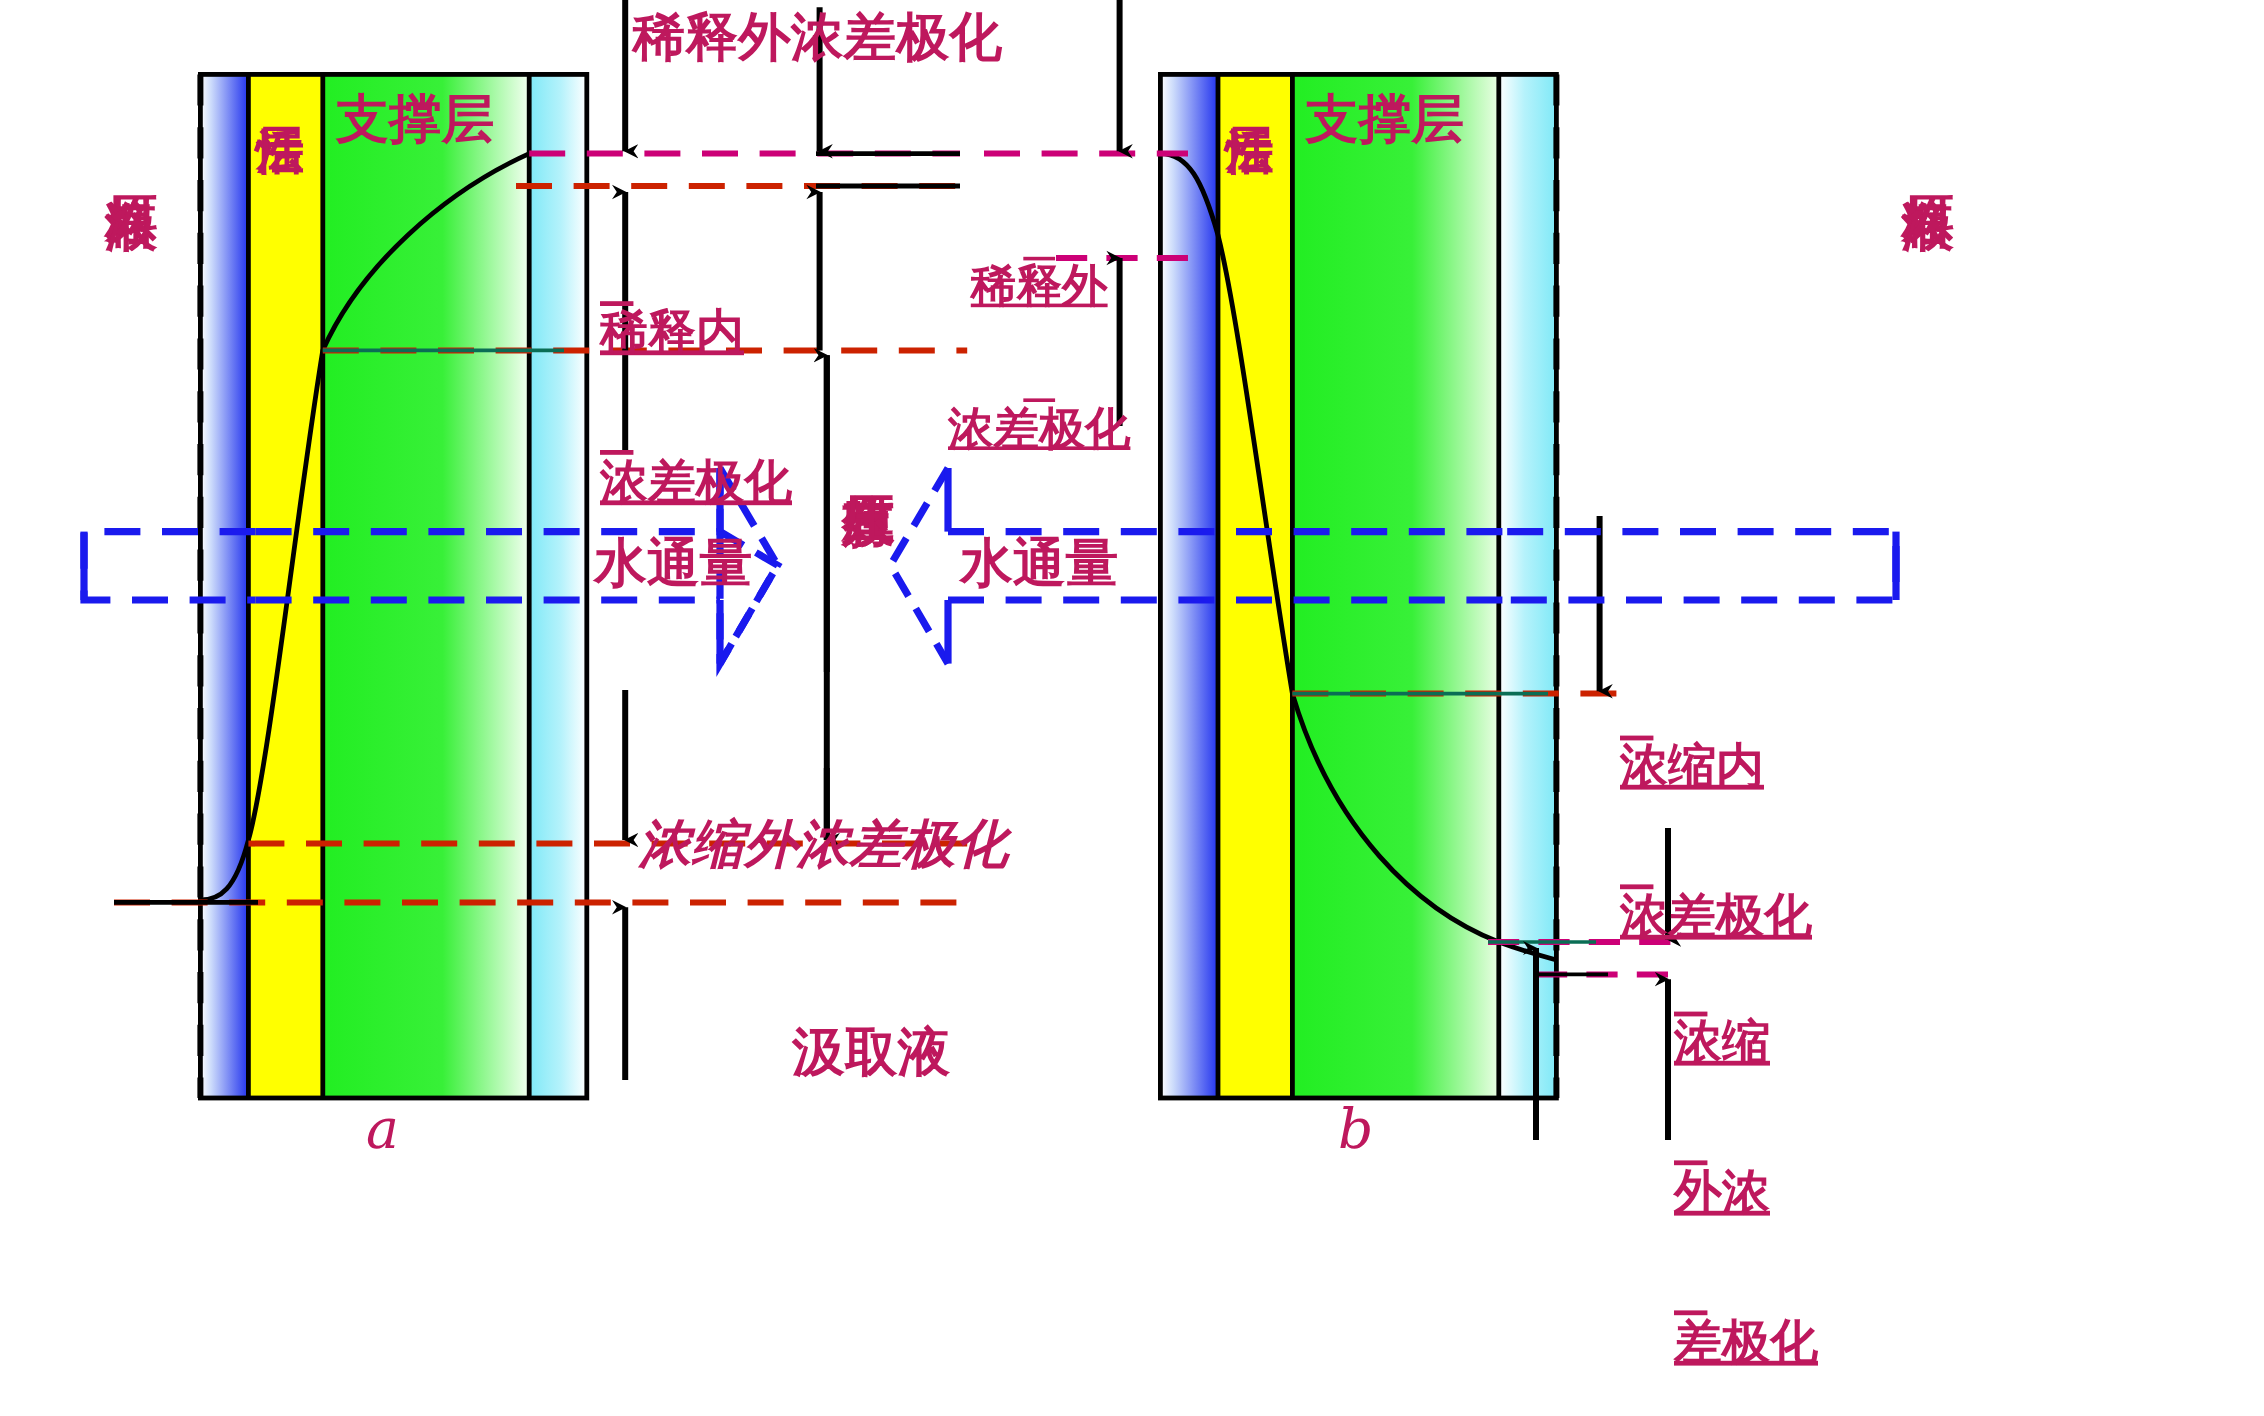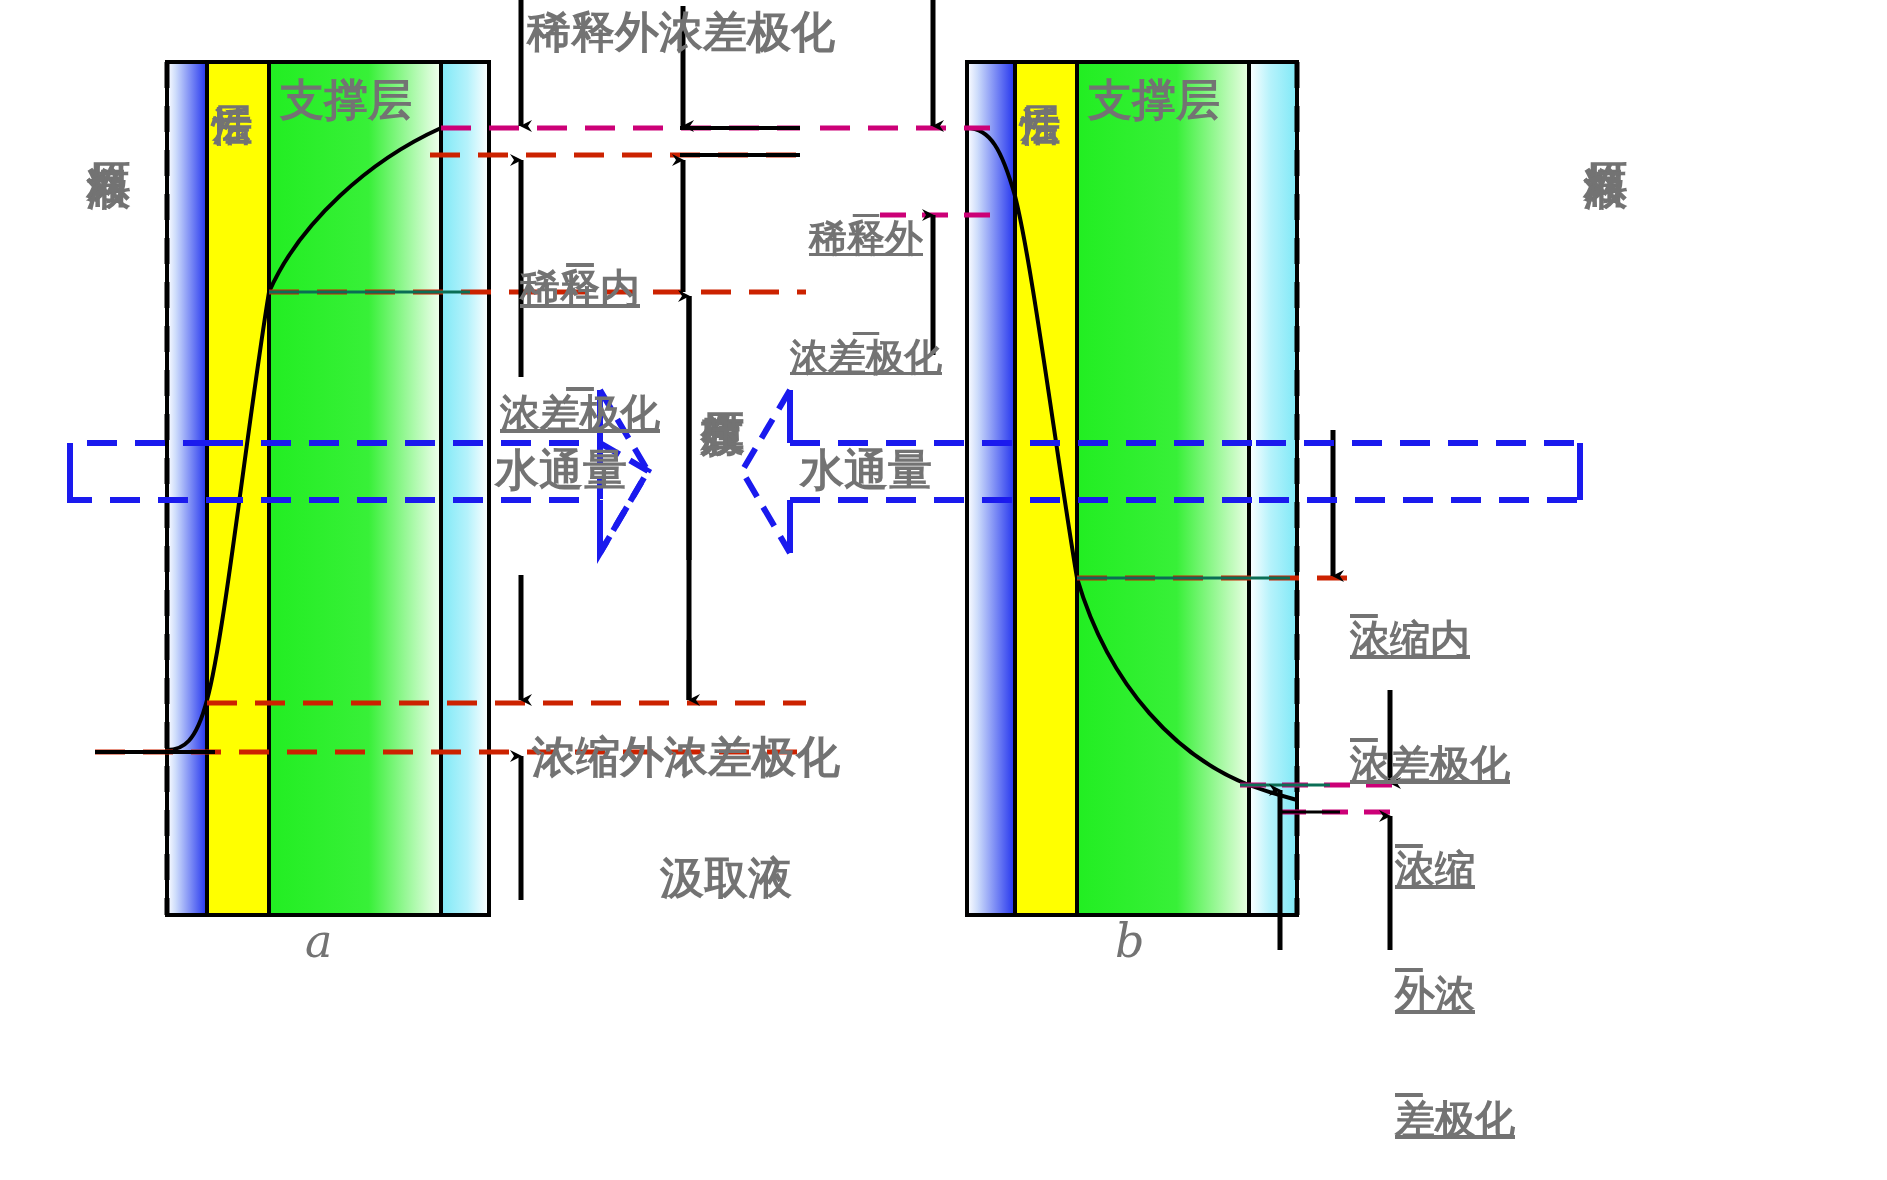--- a/index.html
+++ b/index.html
@@ -1,21 +1,21 @@
 <!DOCTYPE html>
 <html><head>
 <meta charset="utf-8">
 <style>
   html,body{margin:0;padding:0;background:#ffffff;}
   body{width:1887px;height:1180px;position:relative;overflow:hidden;
        font-family:"DejaVu Sans","Liberation Sans",sans-serif;color:#000;}
   #stage{position:absolute;left:0;top:0;width:1887px;height:1180px;}
   svg#diagram{position:absolute;left:0;top:0;width:1887px;height:1180px;}
 
-  .lbl{position:absolute;font-weight:700;color:#737373;line-height:1.0;
+  .lbl{position:absolute;font-weight:700;color:#be185d;line-height:1.0;
        white-space:pre;letter-spacing:0;}
   .vert{writing-mode:vertical-rl;text-orientation:upright;line-height:1.02;}
   .f44{font-size:44px;}
   .f40{font-size:40px;}
   .f38{font-size:38px;}
   .lat{font-size:46px;font-style:italic;font-family:"DejaVu Serif","Liberation Serif",serif;font-weight:400;}
   .ml2{line-height:1.04;text-decoration:underline;}
 </style>
 </head>
 <body>
@@ -180,37 +180,37 @@
 </svg>
 
 <div class="lbl vert f44" style="left:86px;top:128px;">原料液</div>
 
 <div class="lbl vert f40" style="left:212px;top:74px;">活性层</div>
 
 <div class="lbl f44" style="left:280px;top:78px;">支撑层</div>
 
 <div class="lbl f44" style="left:527px;top:10px;">稀释外浓差极化</div>
 
-<div class="lbl f40 ml2" style="left:500px;top:185px;text-align:center;">
+<div class="lbl f40 ml2" style="left:500px;top:174px;text-align:left;">
   <div>稀释内</div>
   <div>浓差极化</div>
 </div>
 
 <div class="lbl f38 ml2" style="left:790px;top:140px;text-align:center;">
   <div>稀释外</div>
   <div>浓差极化</div>
 </div>
 
 <div class="lbl f44" style="left:495px;top:448px;">水通量</div>
 
 <div class="lbl f44" style="left:800px;top:448px;">水通量</div>
 
 <div class="lbl vert f44" style="left:700px;top:378px;">有效膜压</div>
 
-<div class="lbl f44" style="left:532px;top:735px;">浓缩外浓差极化</div>
+<div class="lbl f44" style="left:532px;top:682px;font-style:italic;">浓缩外浓差极化</div>
 
 <div class="lbl f44" style="left:660px;top:856px;">汲取液</div>
 
 <div class="lbl vert f40" style="left:1020px;top:74px;">活性层</div>
 
 <div class="lbl f44" style="left:1088px;top:78px;">支撑层</div>
 
 <div class="lbl vert f44" style="left:1583px;top:128px;">原料液</div>
 
 <div class="lbl f40 ml2" style="left:1350px;top:536px;">

